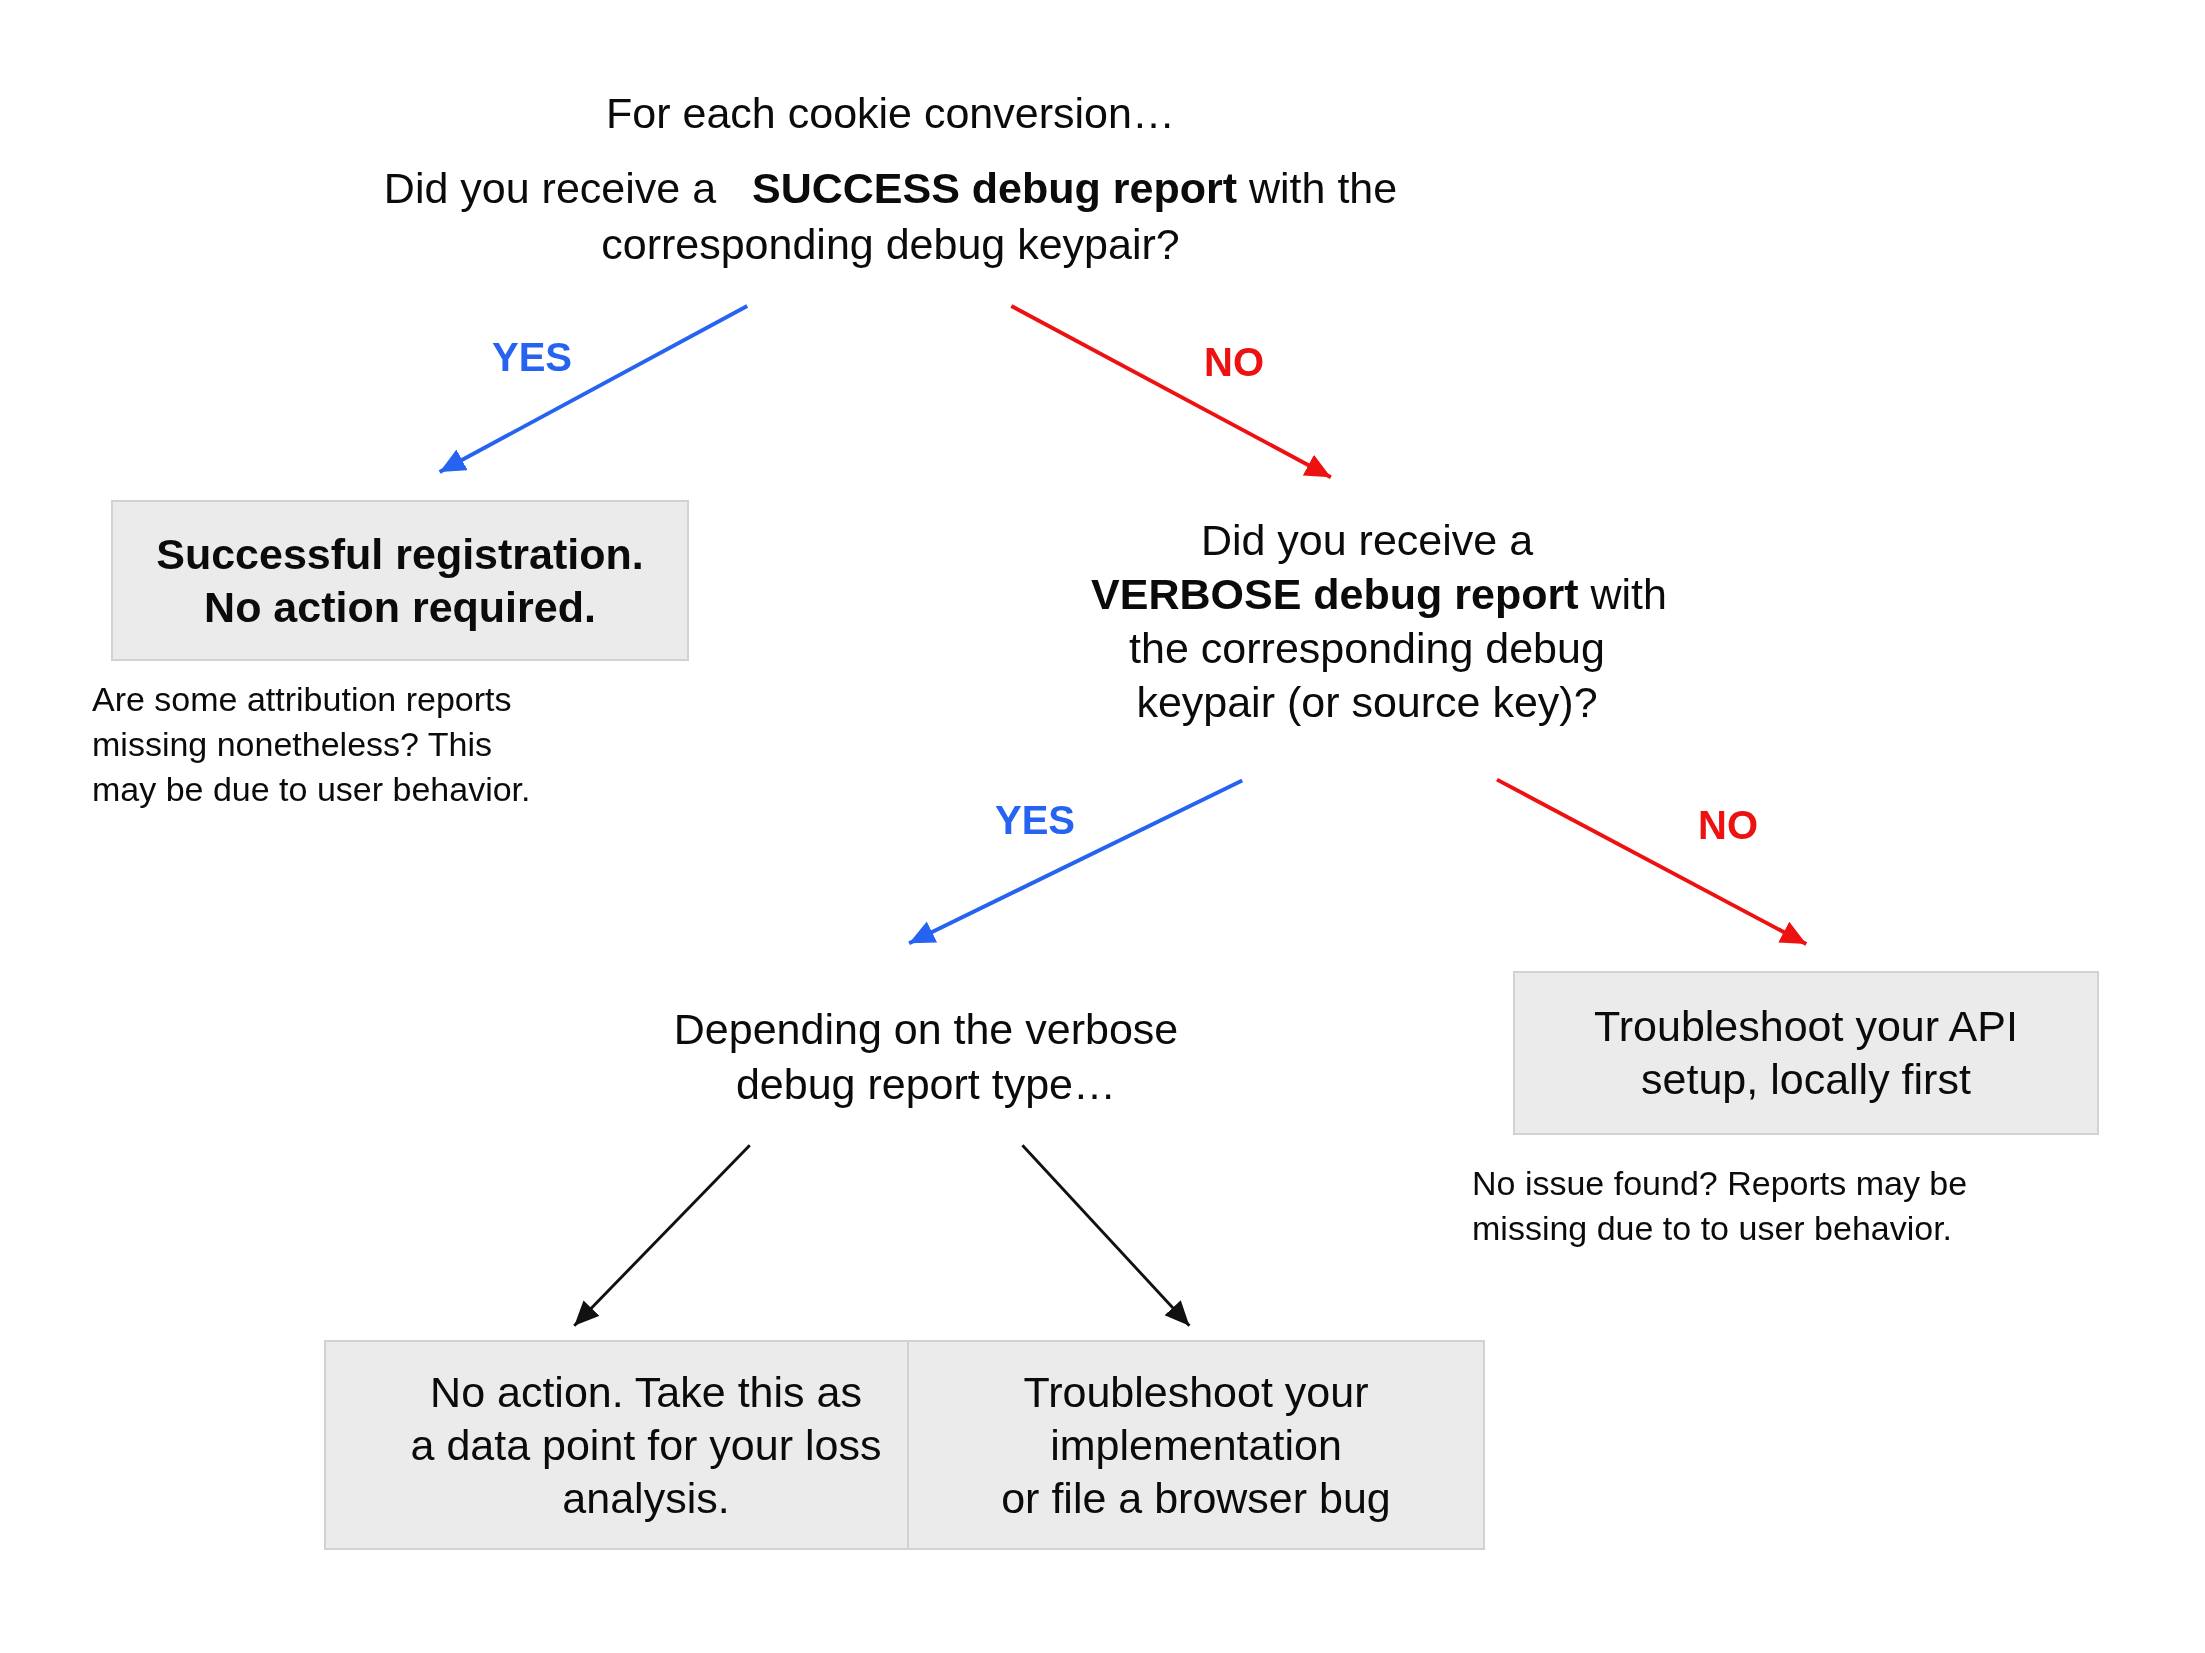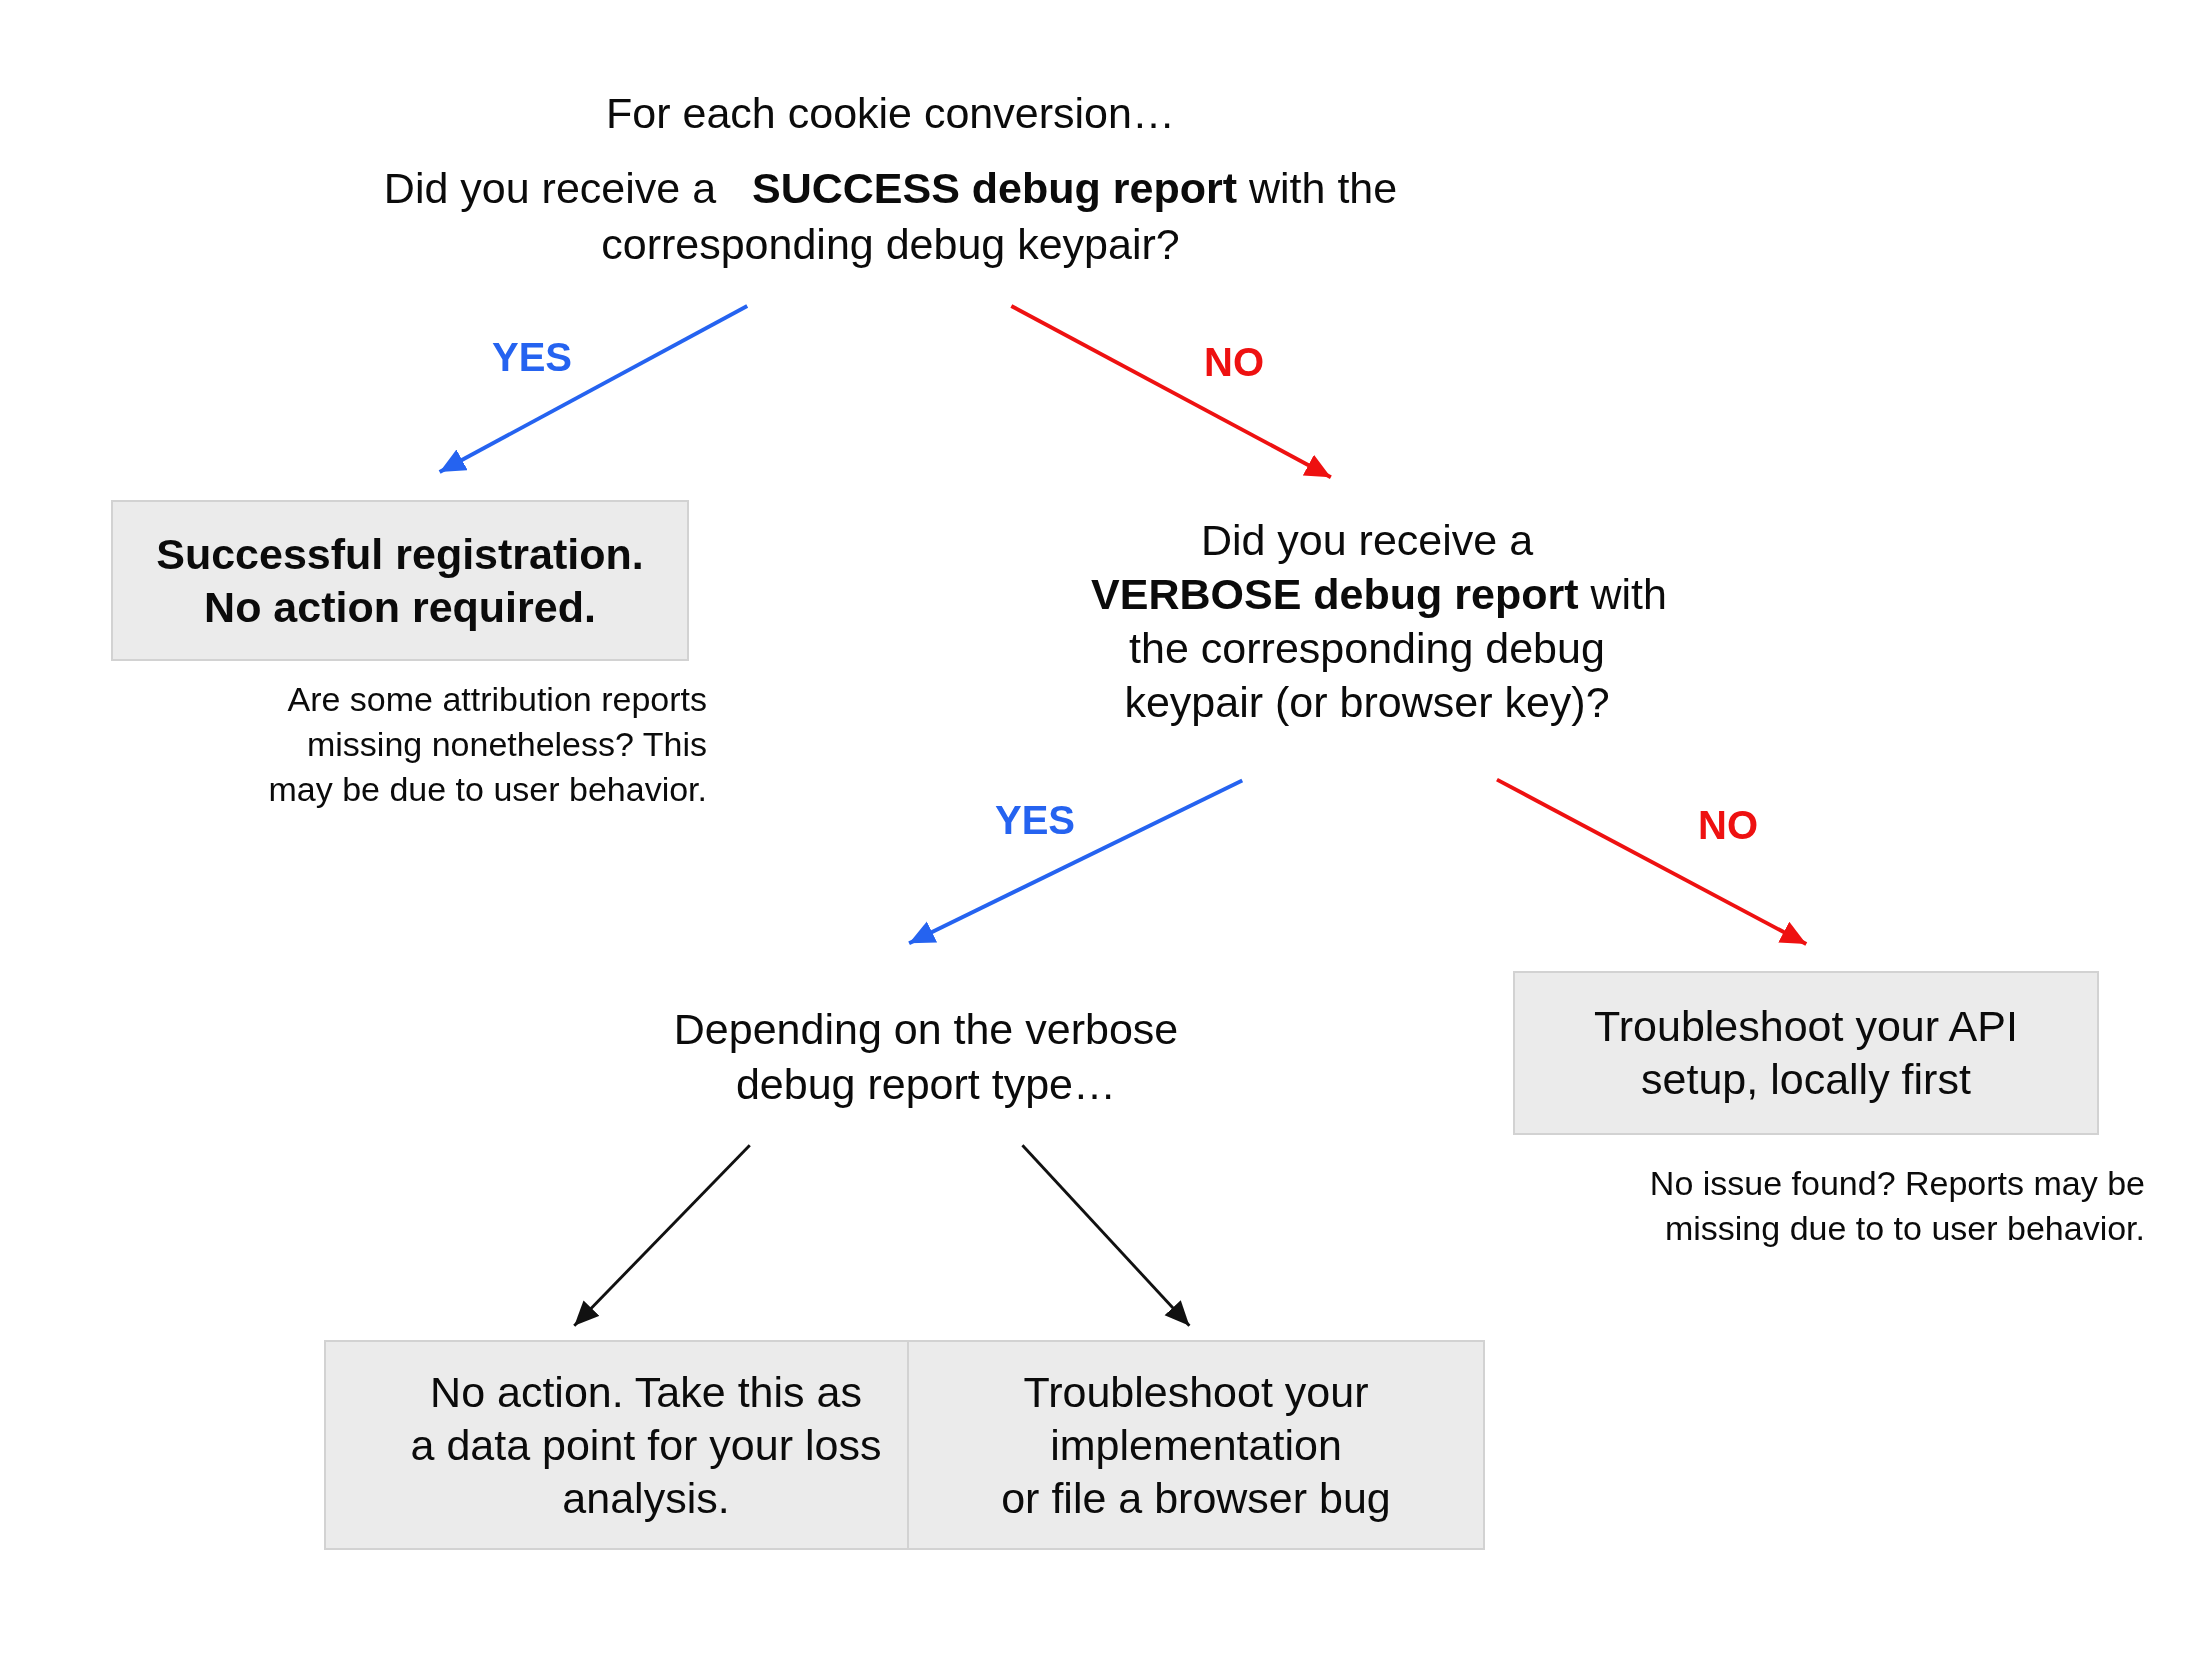--- a/index.html
+++ b/index.html
@@ -49,21 +49,21 @@
     font-size: 43px;
     line-height: 53px;
     text-align: center;
     white-space: pre-line;
     color: var(--text, #0b0b0b);
   }
 
   .note-text {
     font-size: 34px;
     line-height: 45px;
-    text-align: right;
+    text-align: left;
     white-space: pre-line;
     color: var(--text, #0b0b0b);
   }
 
   #arrows {
     position: absolute;
     left: 0;
     top: 0;
     width: 2205px;
     height: 1653px;
@@ -109,21 +109,21 @@
 No action required.</div>
 
   <div class="abs note-text" style="left:92px; top:677px; width:615px;">Are some attribution reports
 missing nonetheless? This
 may be due to user behavior.</div>
 
   <div class="abs center main-text" style="left:941px; top:513px; width:852px; line-height:54px;">
     <span class="q-line">Did you receive a</span>
     <span class="q-line"><span class="q-bold">VERBOSE debug report</span><span> with</span></span>
     <span class="q-line">the corresponding debug</span>
-    <span class="q-line">keypair (or browser key)?</span>
+    <span class="q-line">keypair (or source key)?</span>
   </div>
 
   <div class="abs center edge-label yes" style="left:967px; top:799px; width:136px;">YES</div>
   <div class="abs center edge-label no" style="left:1660px; top:804px; width:136px;">NO</div>
 
   <div class="abs center main-text pre" style="left:628px; top:1002px; width:596px; line-height:55px;">Depending on the verbose
 debug report type…</div>
 
   <div class="abs node-box" style="left:1513px; top:971px; width:586px; height:164px;">Troubleshoot your API
 setup, locally first</div>

